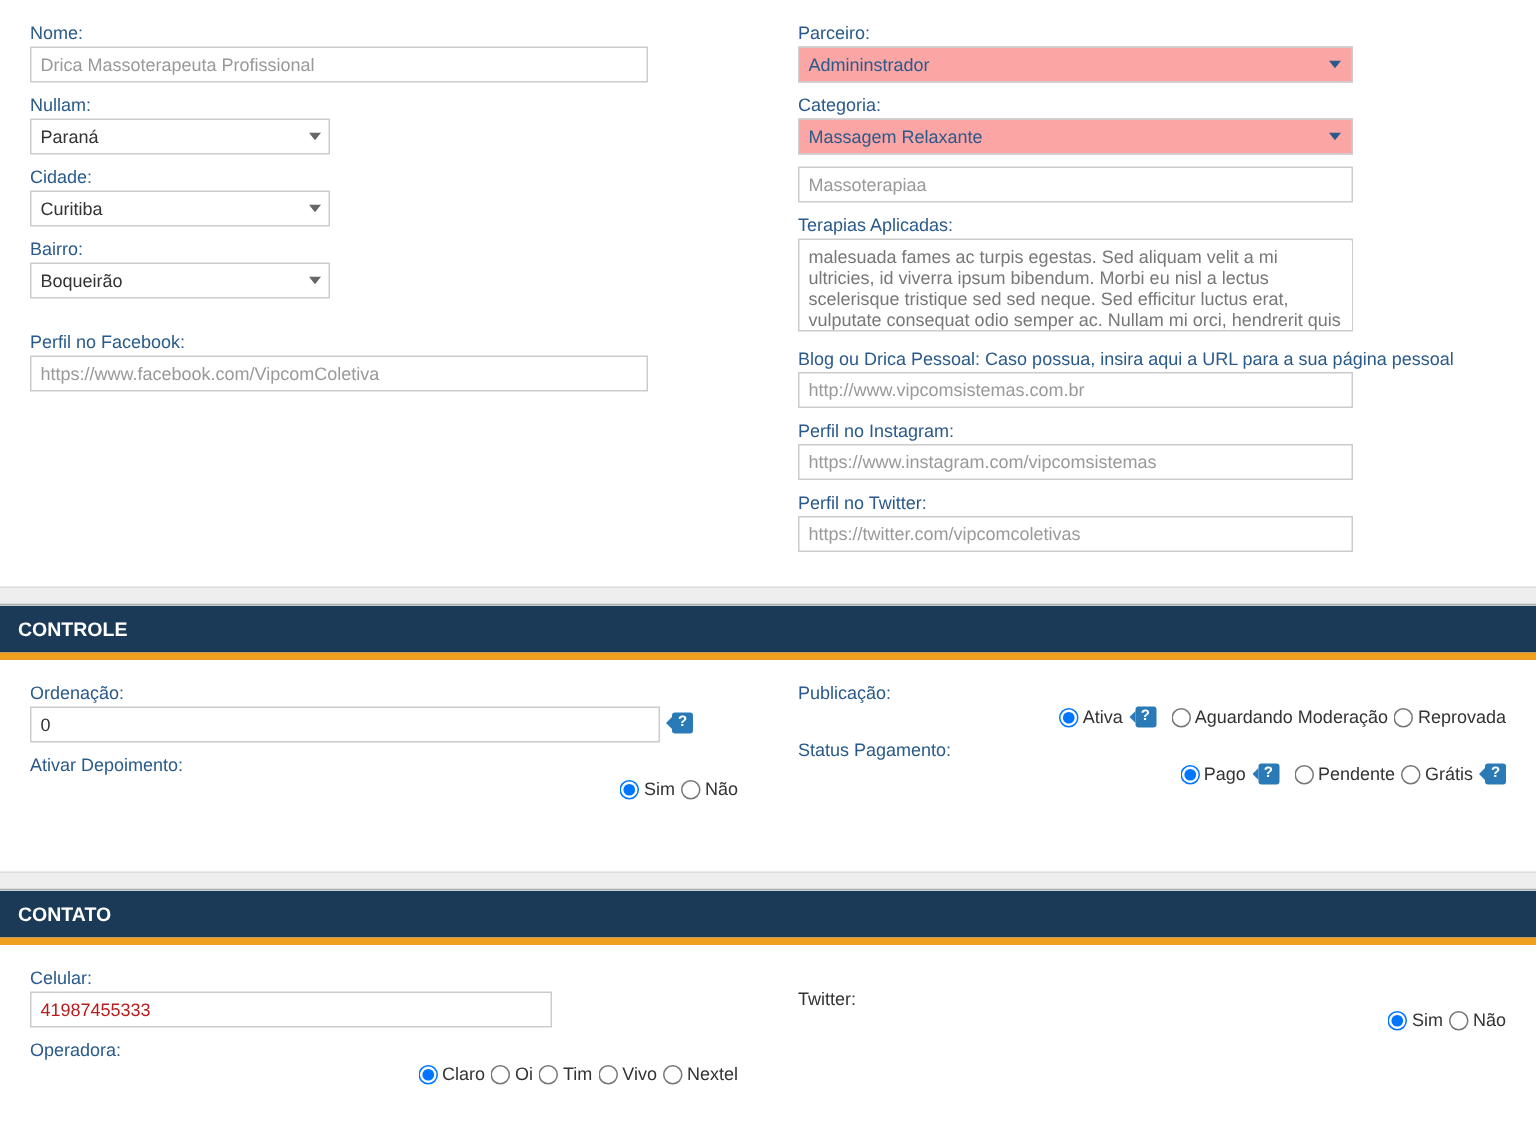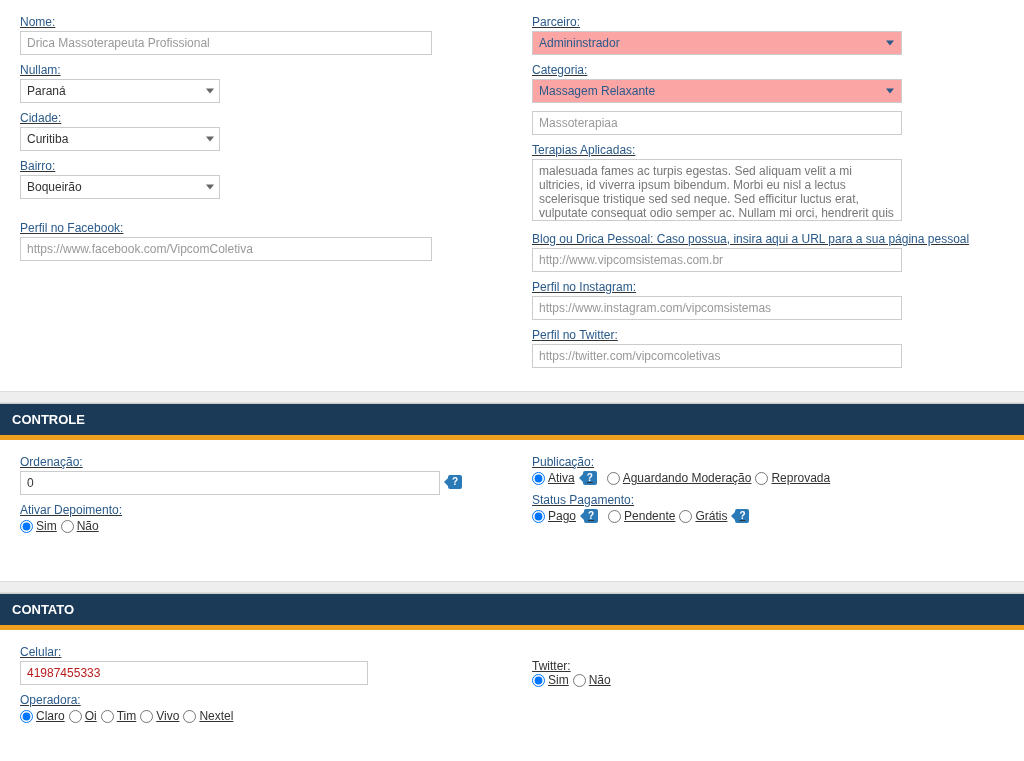--- a/index.html
+++ b/index.html
@@ -1,19 +1,19 @@
 <!DOCTYPE html>
 <html><head>
   <meta charset="utf-8">
   <style>
     * { box-sizing: border-box; margin: 0; padding: 0; }
     body { font-family: Arial, sans-serif; font-size: 12px; color: #333; background: #fff; }
     .page { width: 1024px; }
     .form-section { padding: 15px 20px; display: flex; gap: 40px; }
-    .col { flex: 1; text-decoration: underline; }
+    .col { flex: 1; }
     .field { margin-bottom: 8px; }
     .field-label { color: #2a5a8a; font-size: 12px; margin-bottom: 2px; display: block; }
     .text-input, .select-input, .textarea-input {
       width: 100%; padding: 4px 6px; border: 1px solid #ccc; font-size: 12px;
       color: #999; background: #fff; font-family: Arial, sans-serif;
     }
     .text-input.wide { width: 412px; }
     .select-input { width: 200px; color: #333; appearance: none; position: relative; }
     .select-wrap { position: relative; display: inline-block; }
     .select-wrap::after {
@@ -23,21 +23,21 @@
     }
     .select-input.blue { background: #fca5a5; color: #2a5a8a; width: 370px; }
     .select-wrap.blue::after { border-top-color: #2a5a8a; right: 8px; }
     .textarea-input { height: 62px; color: #777; resize: none; width: 370px; overflow-y: scroll; }
     .input-370 { width: 370px; }
     .section-header {
       background: #1b3a57; color: #fff; font-weight: bold; font-size: 13px;
       padding: 8px 12px; border-top: 1px solid #ccc;
     }
     .section-accent { height: 5px; background: #f0a020; }
-    .radio-group { display: flex; gap: 4px; align-items: center; flex-wrap: wrap; }
+    .radio-group { display: flex; gap: 4px; align-items: center; flex-wrap: wrap; justify-content: flex-end; }
     .radio-group label { display: flex; align-items: center; gap: 3px; color: #333; font-size: 12px; }
     .radio-group input[type="radio"] { margin: 0; }
     .help-icon {
       display: inline-block; width: 14px; height: 14px; background: #2a7ab8;
       color: #fff; font-size: 10px; font-weight: bold; text-align: center;
       line-height: 14px; border-radius: 2px; margin-left: 4px; cursor: pointer;
       position: relative; vertical-align: middle;
     }
     .help-icon::after {
       content: ""; position: absolute; left: -4px; top: 3px;

